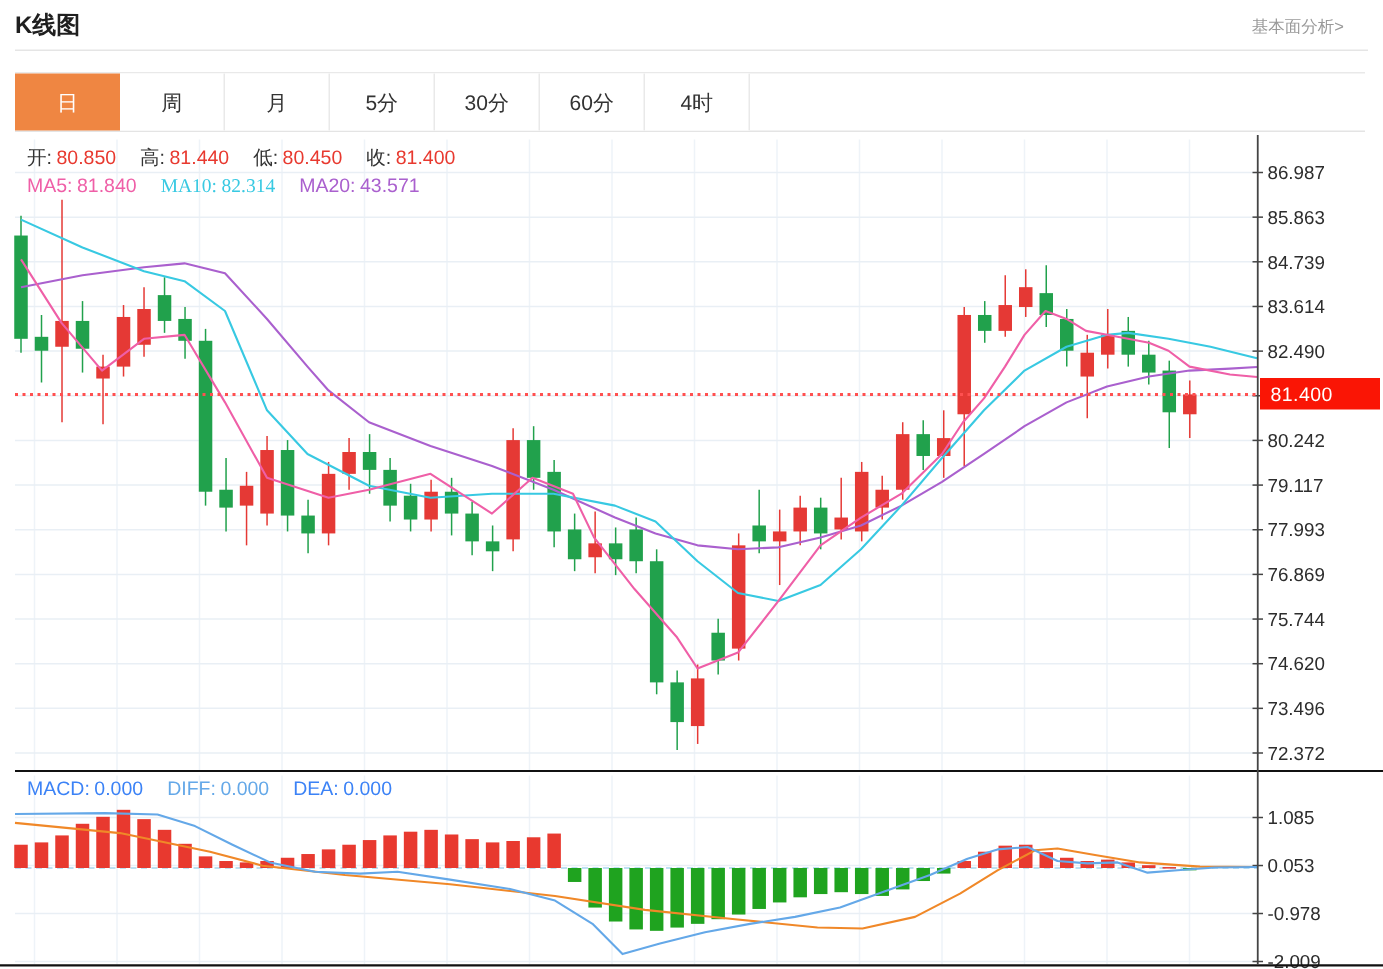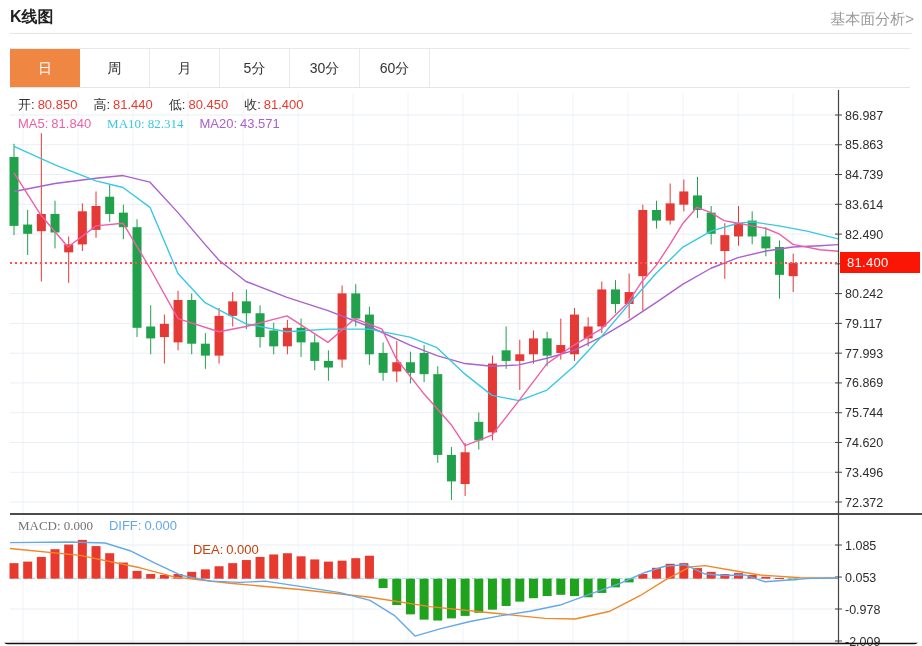--- a/index.html
+++ b/index.html
@@ -1,19 +1,19 @@
 <!DOCTYPE html>
 <html><head>
 <meta charset="utf-8">
 <style>
   html,body{margin:0;padding:0;background:#fff;}
   .page{position:relative;width:922px;height:646px;background:#fff;
-        font-family:"Liberation Sans","DejaVu Sans",sans-serif;overflow:hidden;border-radius:13px;}
+        font-family:"Liberation Sans","DejaVu Sans",sans-serif;overflow:hidden;}
   .hdr-title{position:absolute;left:10px;top:7px;font-size:16px;font-weight:bold;color:#1f1f1f;}
-  .hdr-link{position:absolute;right:8px;top:10px;font-size:15px;color:#999;text-decoration:none;cursor:pointer;}
+  .hdr-link{position:absolute;right:26px;top:10px;font-size:11px;color:#999;text-decoration:none;cursor:pointer;}
   .hdr-rule{position:absolute;left:10px;top:33px;width:902px;height:0;border-top:1px solid #e5e5e5;}
   .tabs{position:absolute;left:10px;top:48px;width:900px;height:38px;display:flex;
         border-top:1px solid #e9e9e9;border-bottom:1px solid #e4e4e4;background:#fff;}
   .tab{width:70px;height:38px;line-height:38px;text-align:center;font-size:14px;color:#333;
        border-right:1px solid #e9e9e9;cursor:pointer;box-sizing:border-box;background:#fff;}
   .tab.active{background:#ef8642;color:#fff;border-right:none;}
   svg#chart-canvas{position:absolute;left:0;top:0;z-index:0;}
   .overlay{position:absolute;z-index:2;font-size:13px;white-space:nowrap;}
   .info-row{display:flex;gap:16px;text-align:center;}
   .pair .lbl{color:#333;}
@@ -32,20 +32,21 @@
   <a class="hdr-link">基本面分析&gt;</a>
   <div class="hdr-rule"></div>
 
   <div class="tabs">
       <div class="tab active">日</div>
       <div class="tab">周</div>
       <div class="tab">月</div>
       <div class="tab">5分</div>
       <div class="tab">30分</div>
       <div class="tab">60分</div>
+      <div class="tab">4时</div>
     </div>
 
   <svg id="chart-canvas" width="922" height="646" viewBox="0 0 922 646">
       <line x1="23" y1="93" x2="23" y2="514" stroke="#eef3f8" stroke-width="1"></line>
       <line x1="23" y1="517" x2="23" y2="643" stroke="#eef3f8" stroke-width="1"></line>
       <line x1="78" y1="93" x2="78" y2="514" stroke="#eef3f8" stroke-width="1"></line>
       <line x1="78" y1="517" x2="78" y2="643" stroke="#eef3f8" stroke-width="1"></line>
       <line x1="133" y1="93" x2="133" y2="514" stroke="#eef3f8" stroke-width="1"></line>
       <line x1="133" y1="517" x2="133" y2="643" stroke="#eef3f8" stroke-width="1"></line>
       <line x1="188" y1="93" x2="188" y2="514" stroke="#eef3f8" stroke-width="1"></line>
@@ -318,20 +319,20 @@
     <span class="pair"><span class="lbl">收:</span><span class="val">81.400</span></span>
   </div>
 
   <div class="overlay info-row" style="left:18px;top:116px;">
     <span class="pair" style="color: rgb(239, 95, 167);"><span class="lbl" style="color:inherit">MA5:</span><span class="val">81.840</span></span>
     <span class="pair" style="color: rgb(56, 201, 226); font-family: Liberation Serif, serif;"><span class="lbl" style="color:inherit">MA10:</span><span class="val">82.314</span></span>
     <span class="pair" style="color: rgb(170, 96, 206);"><span class="lbl" style="color:inherit">MA20:</span><span class="val">43.571</span></span>
   </div>
 
   <div class="overlay info-row" style="left:18px;top:518px;">
-    <span class="pair" style="color: #737373; font-family: Liberation Serif, serif;"><span class="lbl" style="color:inherit">MACD:</span><span class="val">0.000</span></span>
+    <span class="pair" style="color: #3b82f6;"><span class="lbl" style="color:inherit">MACD:</span><span class="val">0.000</span></span>
     <span class="pair" style="color: rgb(100, 168, 232);"><span class="lbl" style="color:inherit">DIFF:</span><span class="val">0.000</span></span>
-    <span class="pair" style="color: #c2410c; margin-top: 24px;"><span class="lbl" style="color:inherit">DEA:</span><span class="val">0.000</span></span>
+    <span class="pair" style="color: #3b82f6;"><span class="lbl" style="color:inherit">DEA:</span><span class="val">0.000</span></span>
   </div>
 
   <div class="price-badge" style="top: 252.442px;">81.400</div>
 
 </div>
 
 </body></html>

